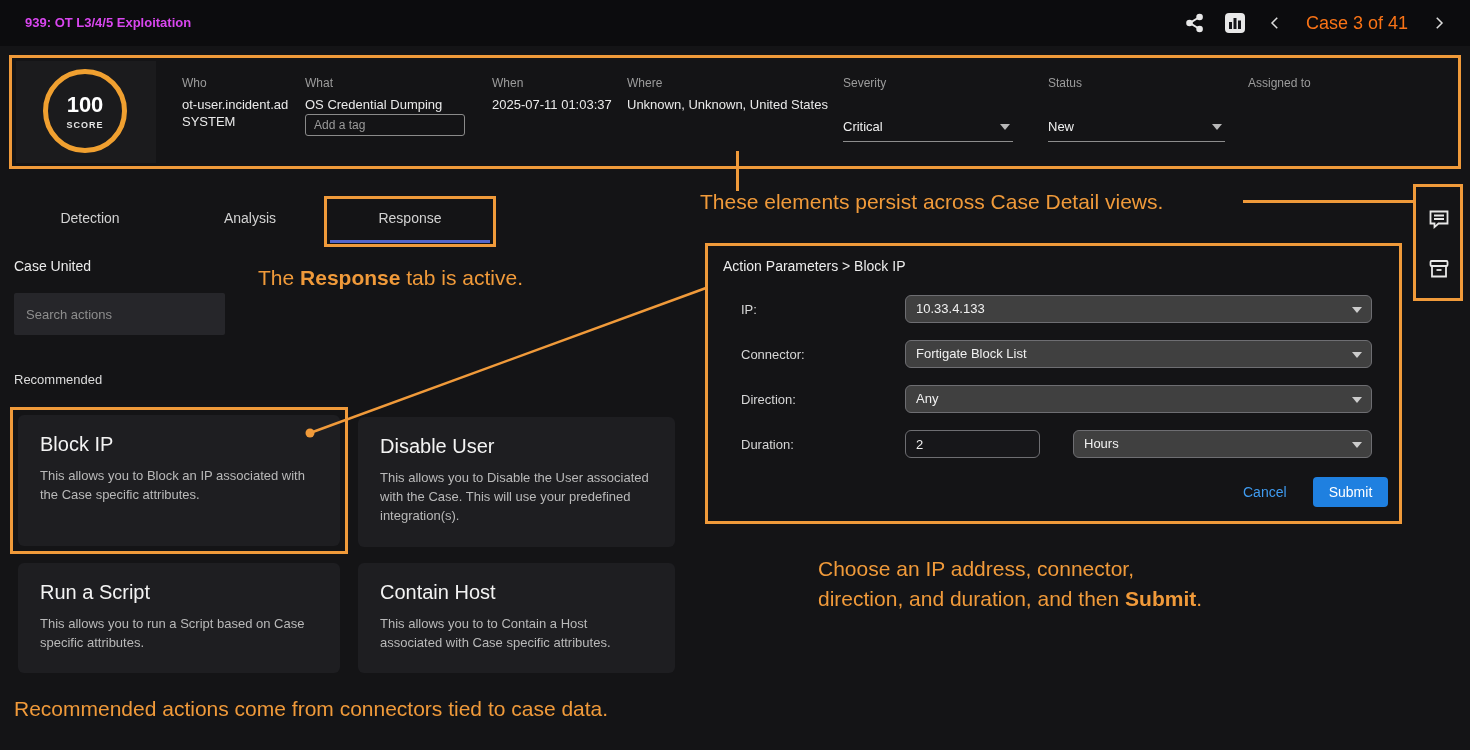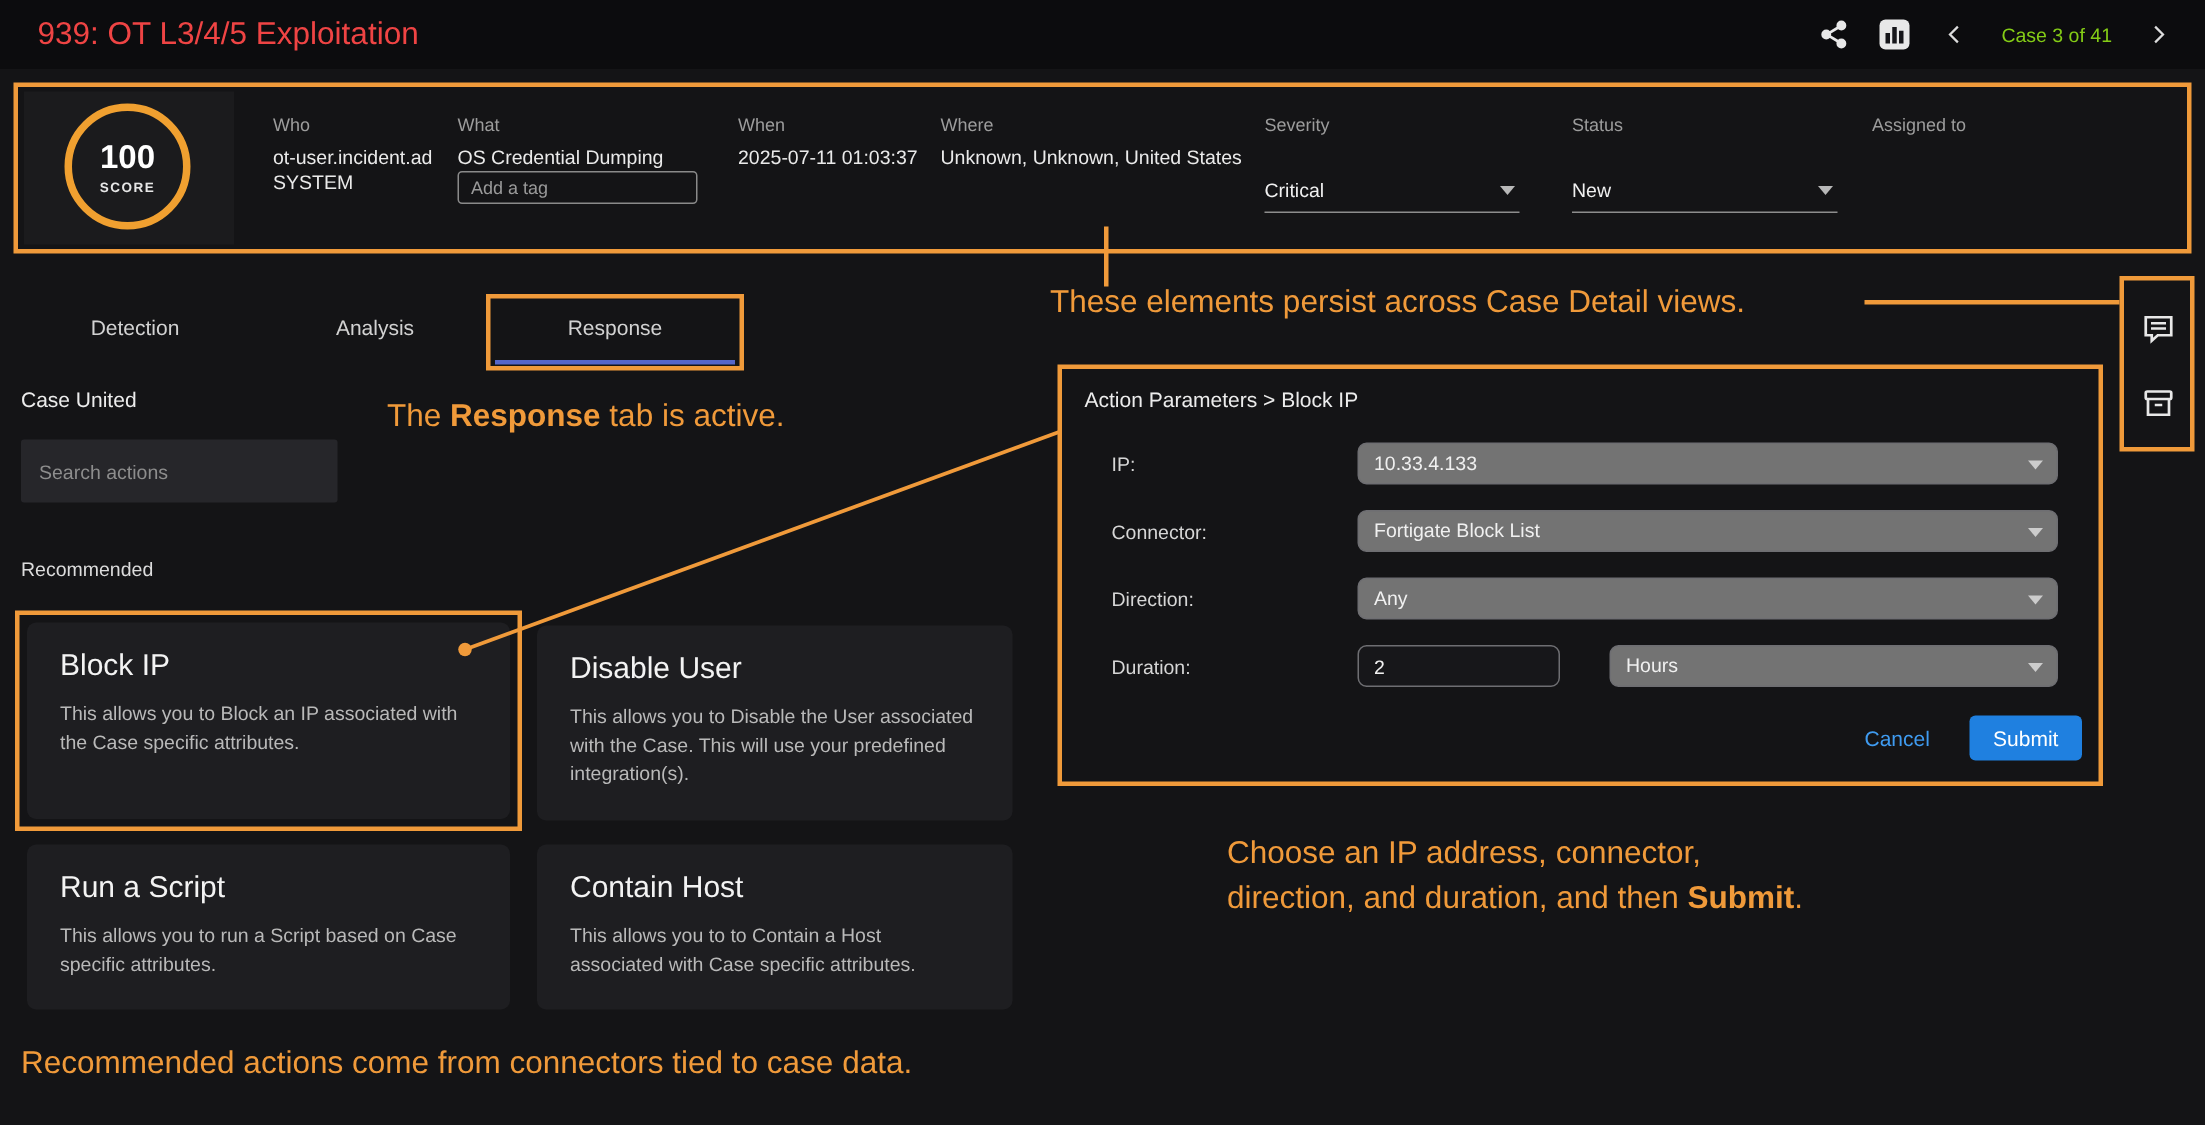--- a/index.html
+++ b/index.html
@@ -1,24 +1,24 @@
 <!DOCTYPE html>
 <html><head>
 <meta charset="utf-8">
 <style>
   html,body{margin:0;padding:0;background:#000;}
   .screen{position:relative;width:1470px;height:750px;background:#141416;font-family:"Liberation Sans",sans-serif;overflow:hidden;}
   .abs{position:absolute;}
 
   
   .topbar{position:absolute;left:0;top:0;width:1470px;height:46px;background:#0c0c0e;}
-  .topbar-title{position:absolute;left:25px;top:0;line-height:46px;font-size:21px;font-weight:400;color:#ef4444;}
+  .topbar-title{position:absolute;left:25px;top:0;line-height:46px;font-size:13px;font-weight:700;color:#d946ef;}
   .topbar-right{position:absolute;right:18px;top:0;height:46px;display:flex;align-items:center;gap:14px;}
   .icon-btn{width:26px;height:26px;display:flex;align-items:center;justify-content:center;cursor:pointer;}
-  .case-nav{font-size:13px;color:#84cc16;margin:0 4px;}
+  .case-nav{font-size:18px;color:#f97316;margin:0 4px;}
 
   
   .score-tile{position:absolute;left:16px;top:61px;width:140px;height:102px;background:#1b1b1d;}
   .score-ring{position:absolute;left:27px;top:8px;width:84px;height:84px;border:5px solid #f0a030;border-radius:50%;box-sizing:border-box;display:flex;flex-direction:column;align-items:center;justify-content:center;}
   .score-value{font-size:22px;font-weight:700;color:#ffffff;}
   .score-label{font-size:9px;font-weight:700;letter-spacing:1px;color:#e6e6e6;margin-top:2px;}
   .hlabel{position:absolute;font-size:12px;color:#9c9c9c;}
   .hvalue{position:absolute;font-size:13px;color:#eaeaea;}
   .tag-input{position:absolute;box-sizing:border-box;background:transparent;border:1px solid #8a8a8a;border-radius:3px;color:#ddd;font-size:12px;padding:0 8px;font-family:"Liberation Sans",sans-serif;}
   .tag-input::placeholder{color:#9a9a9a;}
@@ -35,21 +35,21 @@
   .search-box{position:absolute;box-sizing:border-box;background:#26262a;border:none;border-radius:2px;color:#dddddd;font-size:13px;padding:0 12px;font-family:"Liberation Sans",sans-serif;}
   .search-box::placeholder{color:#8d8d8d;}
   .section-label{position:absolute;font-size:13px;color:#dcdcdc;}
   .action-card{position:absolute;background:#1e1e21;border-radius:6px;box-sizing:border-box;padding:18px 22px;cursor:pointer;}
   .card-title{font-size:20px;font-weight:500;color:#f3f3f3;}
   .card-body{margin-top:10px;font-size:13px;color:#b9b9b9;line-height:19px;}
 
   
   .breadcrumb{position:absolute;font-size:14px;color:#ececec;}
   .form-label{position:absolute;font-size:13px;color:#d6d6d6;}
-  .select-control{position:absolute;height:28px;background:#737373;border:1px solid #6e6e72;border-radius:6px;box-sizing:border-box;color:#f0f0f0;font-size:13px;line-height:26px;padding:0 26px 0 10px;cursor:pointer;}
+  .select-control{position:absolute;height:28px;background:#404040;border:1px solid #6e6e72;border-radius:6px;box-sizing:border-box;color:#f0f0f0;font-size:13px;line-height:26px;padding:0 26px 0 10px;cursor:pointer;}
   .text-input{position:absolute;height:28px;background:#17171a;border:1px solid #6e6e72;border-radius:6px;box-sizing:border-box;color:#f0f0f0;font-size:13px;padding:0 10px;font-family:"Liberation Sans",sans-serif;}
   .sel-tri{position:absolute;right:9px;top:11px;width:0;height:0;border-left:5px solid transparent;border-right:5px solid transparent;border-top:6px solid #cccccc;}
   .cancel-link{position:absolute;font-size:14px;color:#3f9bf0;cursor:pointer;}
   .submit-btn{position:absolute;background:#1f80e0;color:#ffffff;font-size:14px;border-radius:4px;display:flex;align-items:center;justify-content:center;cursor:pointer;}
 
   
   .ann-box{position:absolute;border:3px solid #f09a3a;box-sizing:border-box;pointer-events:none;}
   .ann-line{position:absolute;background:#f09a3a;pointer-events:none;}
   .ann-text{position:absolute;color:#f09a3a;font-size:21px;pointer-events:none;white-space:nowrap;}
   .ann-text b{font-weight:700;}

